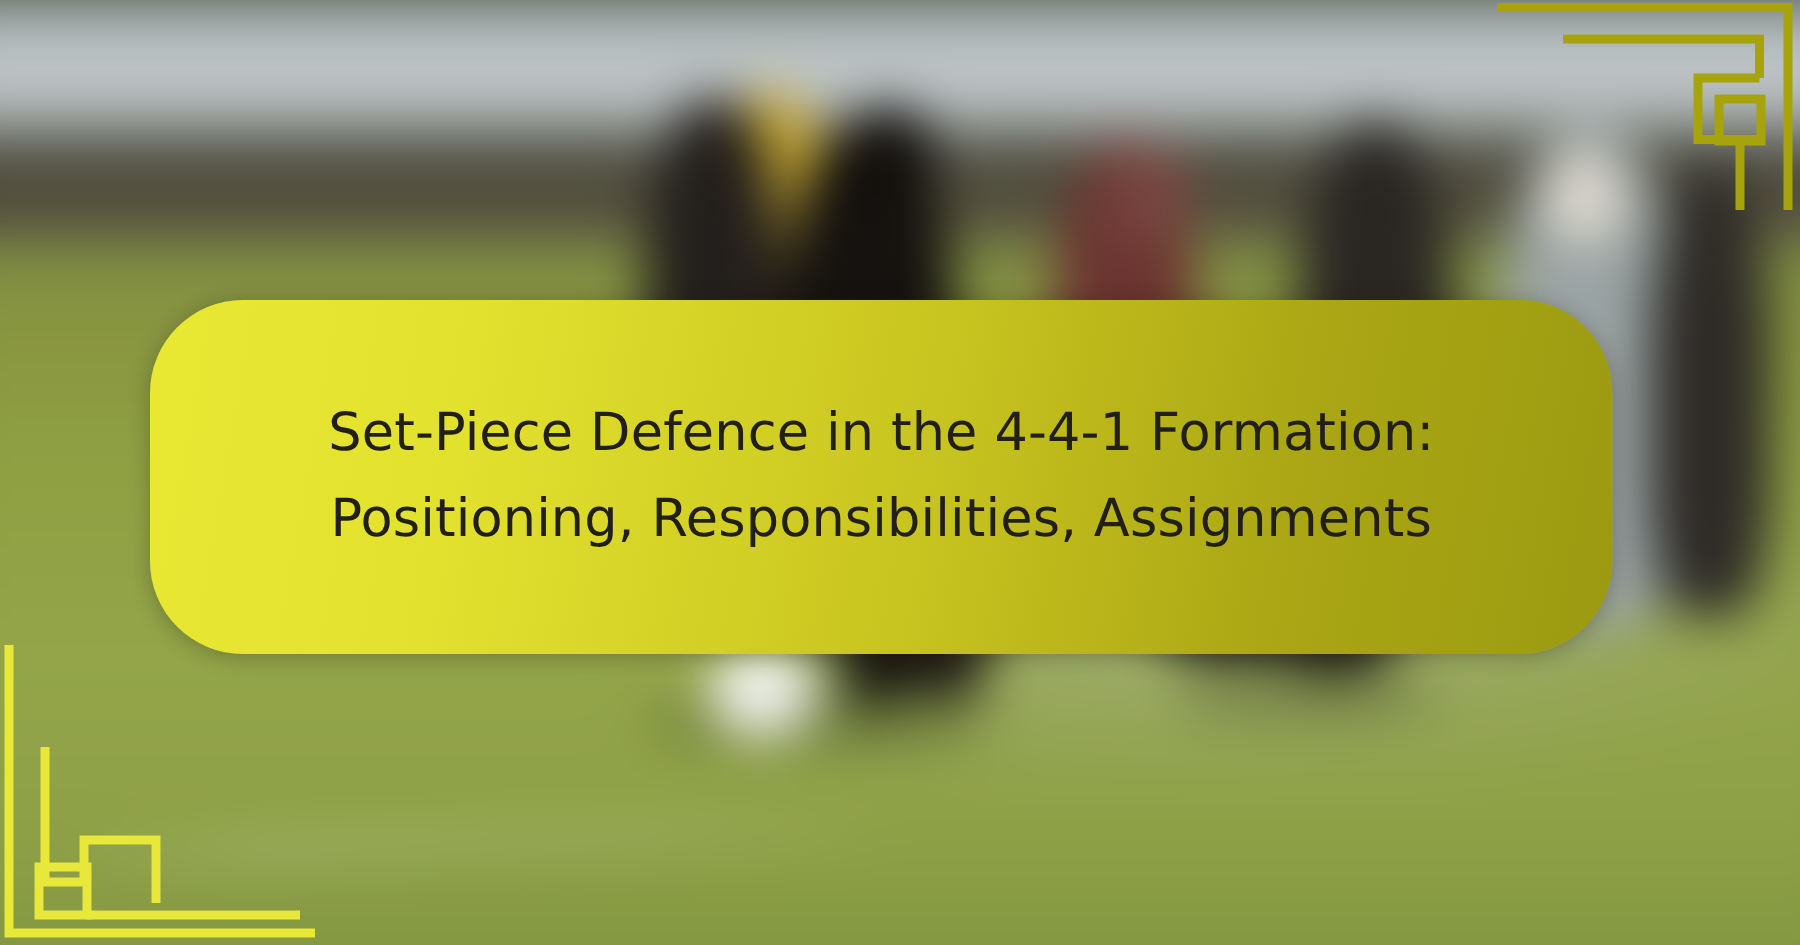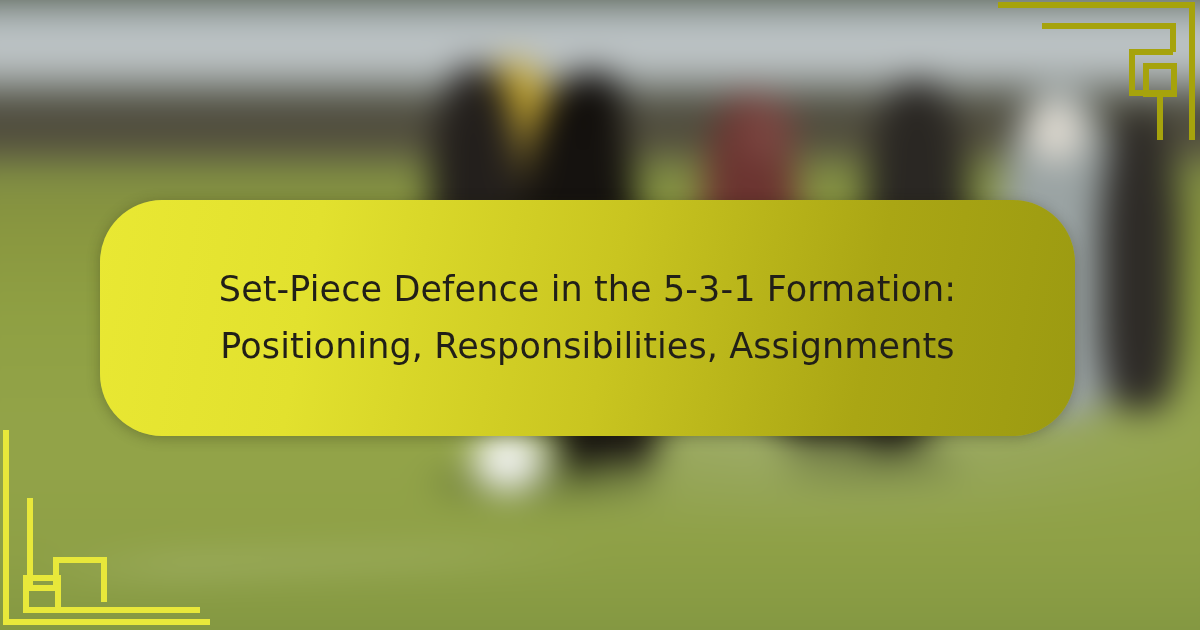--- a/index.html
+++ b/index.html
@@ -191,17 +191,17 @@
       <path d="M 30 78 L 30 168 L 56 168"></path>
       <path d="M 56 168 L 56 140 L 104 140 L 104 182"></path>
 
       <rect x="26" y="158" width="32" height="32"></rect>
 
       <path d="M 58 190 L 200 190"></path>
     </g>
   </svg>
 
   <div class="card">
-    <h1 class="card-title">Set-Piece Defence in the 5-3-1 Formation:
+    <h1 class="card-title">Set-Piece Defence in the 4-4-1 Formation:
 Positioning, Responsibilities, Assignments</h1>
   </div>
 
 </div>
 
 </body></html>

